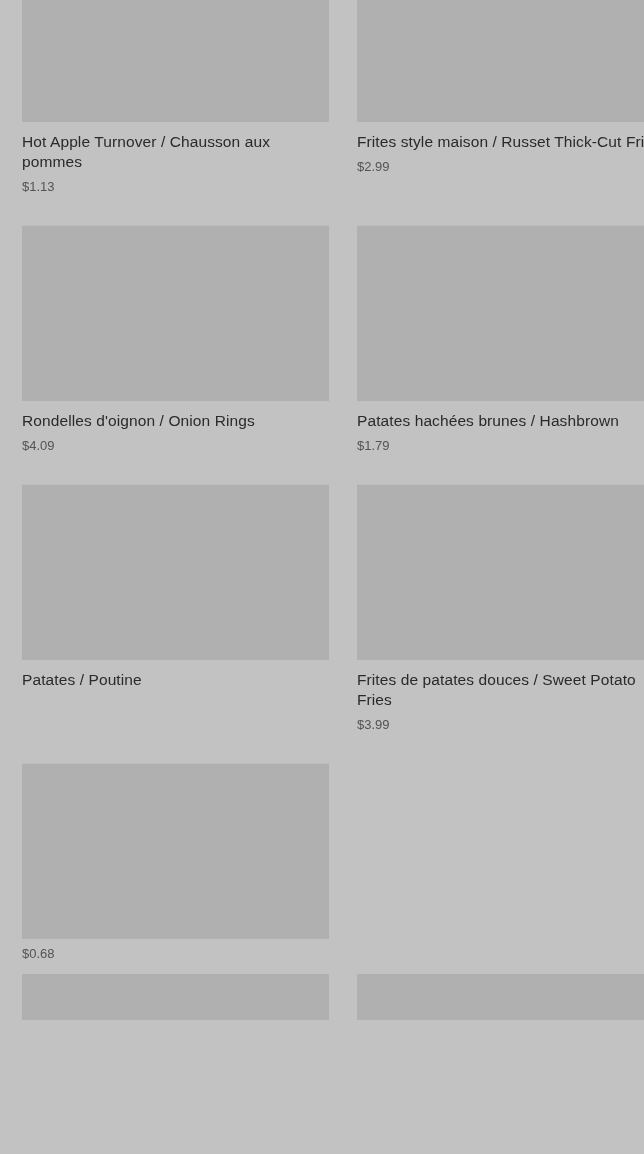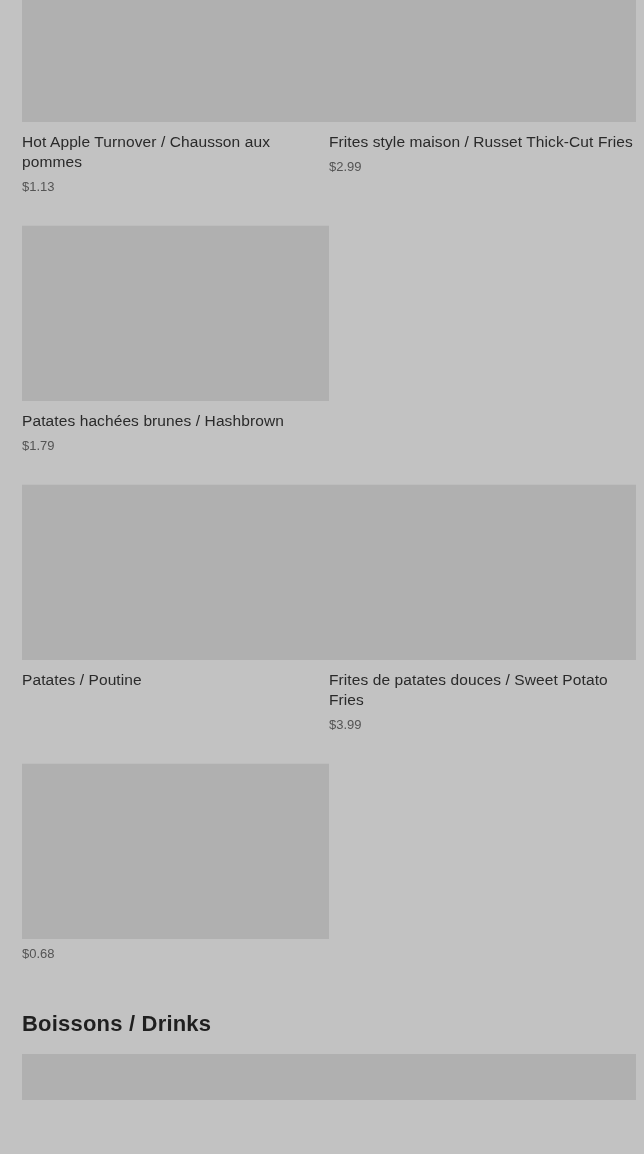--- a/index.html
+++ b/index.html
@@ -20,20 +20,21 @@
     width: 644px;
     height: 1154px;
     background: #c2c2c2;
     overflow: hidden;
   }
 
   
   .product-grid {
     display: grid;
     grid-template-columns: 307px 307px;
+    column-gap: 28px;
     padding: 0 22px;
     box-sizing: border-box;
     width: 644px;
   }
 
   .product-card {
     position: relative;
     box-sizing: border-box;
     padding-bottom: 12px;
   }
@@ -107,20 +108,25 @@
     </div>
 
     <div class="product-card">
       <div class="product-thumb clipped"></div>
       <div class="product-title">Frites style maison / Russet Thick-Cut Fries</div>
       <div class="product-price">$2.99</div>
     </div>
 
     <div class="spacer-4"></div>
 
+    <div class="product-card has-rule">
+      <div class="product-thumb"></div>
+      <div class="product-title">Rondelles d'oignon / Onion Rings</div>
+      <div class="product-price">$4.09</div>
+    </div>
 
     <div class="product-card has-rule">
       <div class="product-thumb"></div>
       <div class="product-title">Patates hachées brunes / Hashbrown</div>
       <div class="product-price">$1.79</div>
     </div>
 
     <div class="spacer-4"></div>
 
     <div class="product-card has-rule">
@@ -138,21 +144,20 @@
 
     <div class="product-card has-rule">
       <div class="product-thumb"></div>
       <div class="product-price">$0.68</div>
     </div>
 
     <div class="product-card empty-cell"></div>
 
   </div>
 
-  <h2 class="section-heading">Boissons / Drinks</h2>
 
   <div class="product-grid">
     <div class="product-card">
       <div class="product-thumb partial-bottom"></div>
     </div>
     <div class="product-card">
       <div class="product-thumb partial-bottom"></div>
     </div>
   </div>
 

